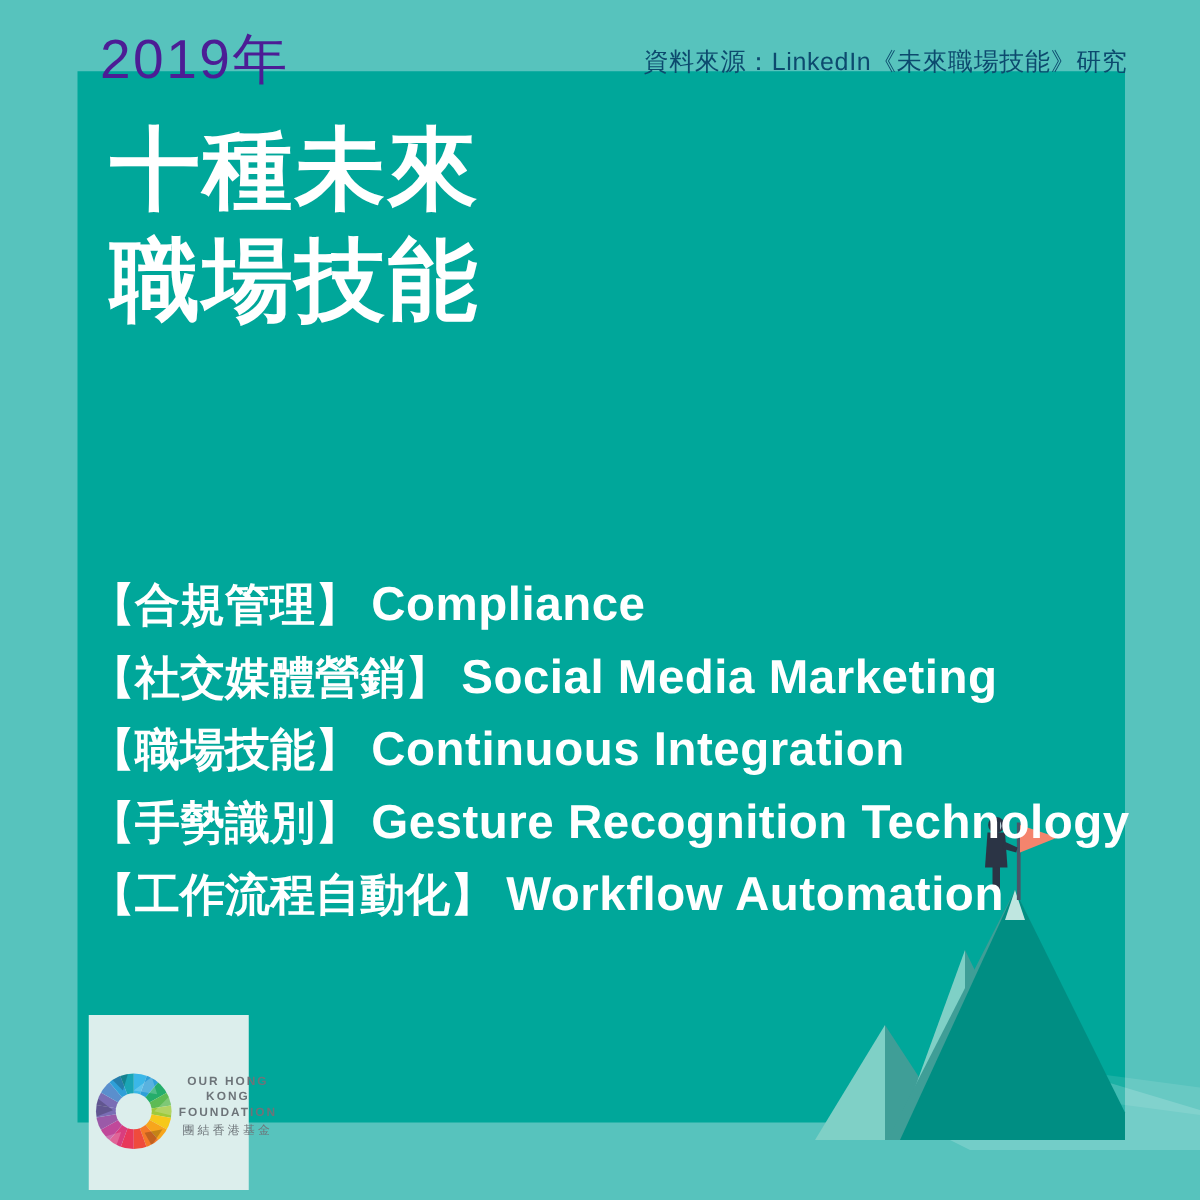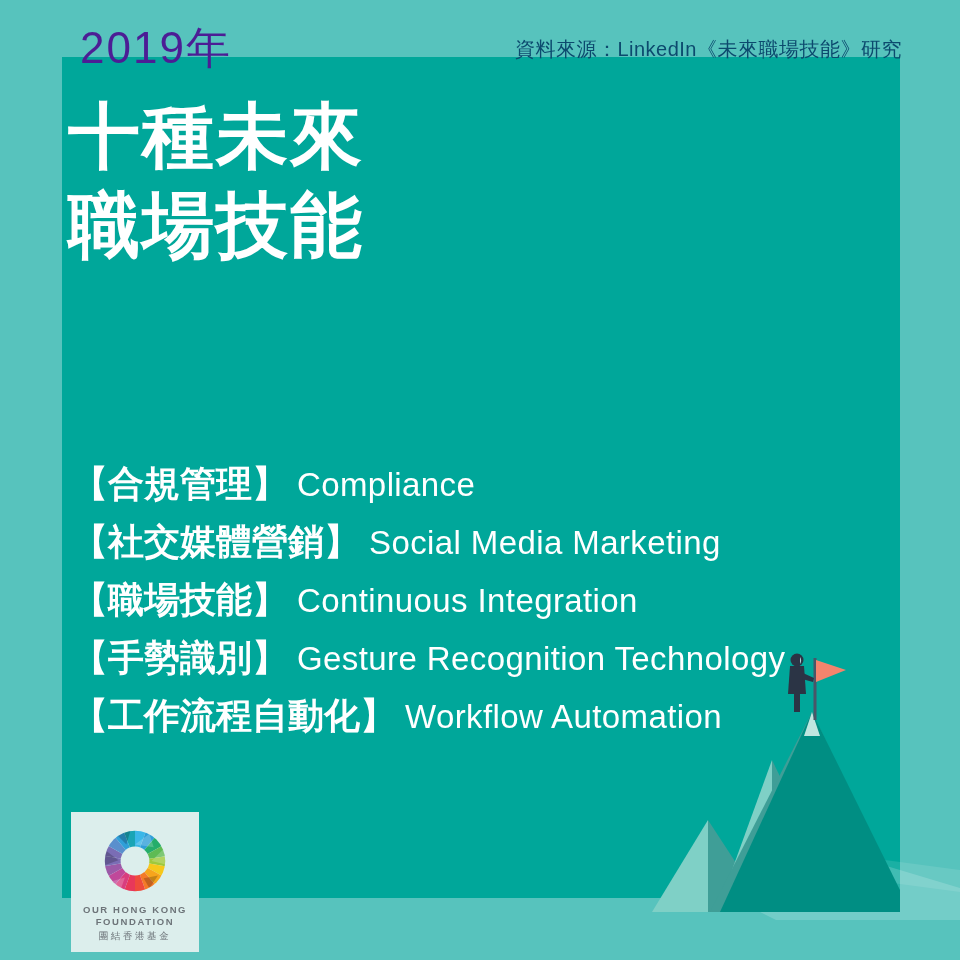--- a/index.html
+++ b/index.html
@@ -48,21 +48,21 @@
     color:#4c1d95;
     letter-spacing:2px;
     font-weight:400;
     z-index:6;
     white-space:nowrap;
   }
 
   
   .headline{
     position:absolute;
-    left:68px;top:92px;
+    left:88px;top:92px;
     z-index:6;
     color:#ffffff;
     font-weight:bold;
     font-size:72px;
     line-height:1.24;
     letter-spacing:2px;
     white-space:nowrap;
   }
   .headline .hl-line{display:block;}
 
@@ -80,22 +80,22 @@
     height:58px;
     line-height:46px;
   }
   .skill-zh{
     font-size:36px;
     font-weight:bold;
     letter-spacing:0px;
     vertical-align:baseline;
   }
   .skill-en{
-    font-size:33px;
-    font-weight:400;
+    font-size:38px;
+    font-weight:700;
     letter-spacing:.4px;
     vertical-align:baseline;
   }
   .gap{display:inline-block;width:9px;}
 
   
   .scene{
     position:absolute;
     left:600px;top:640px;
     width:360px;height:320px;
@@ -105,21 +105,21 @@
   .scene svg{display:block;width:360px;height:320px;}
 
   
   .logo{
     position:absolute;
     left:71px;top:812px;
     width:128px;height:140px;
     background:#dceeec;
     z-index:7;
     display:flex;
-    flex-direction:column;
+    flex-direction:row;
     align-items:center;
   }
   .logo-ring{
     margin-top:13px;
     width:72px;height:72px;
   }
   .logo-ring svg{display:block;width:72px;height:72px;}
   .logo-text{
     margin-top:7px;
     text-align:center;

